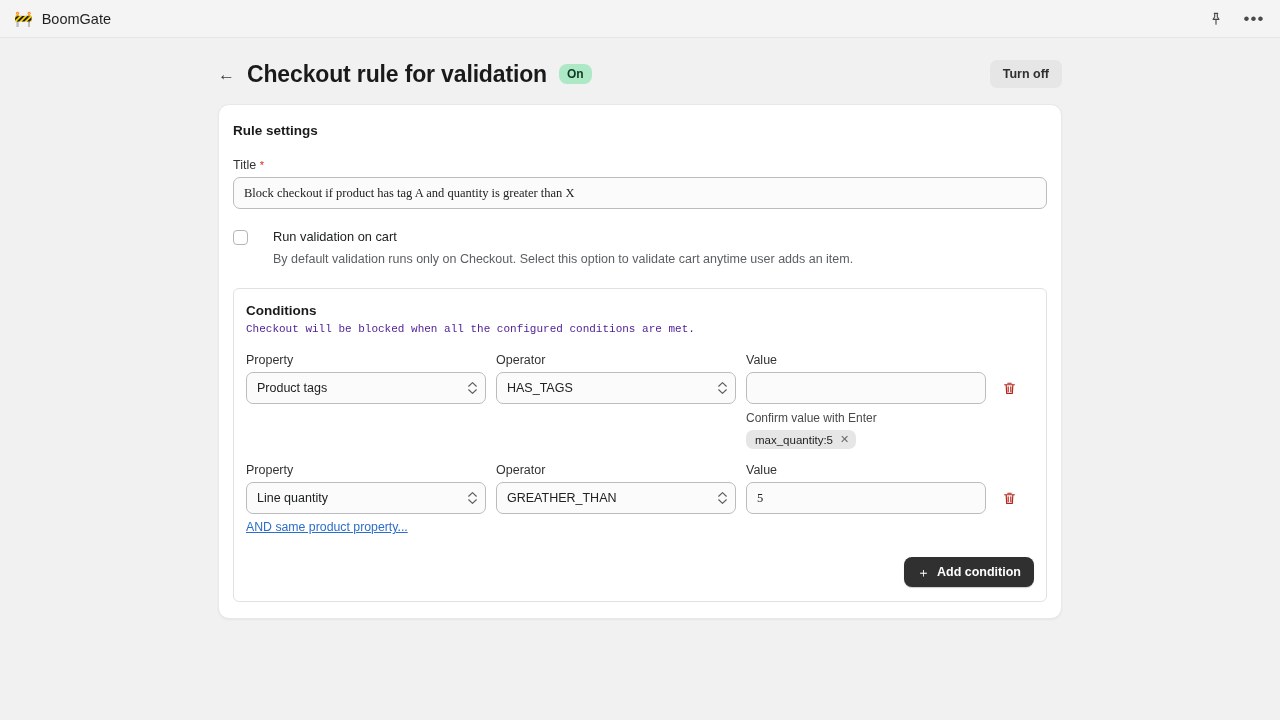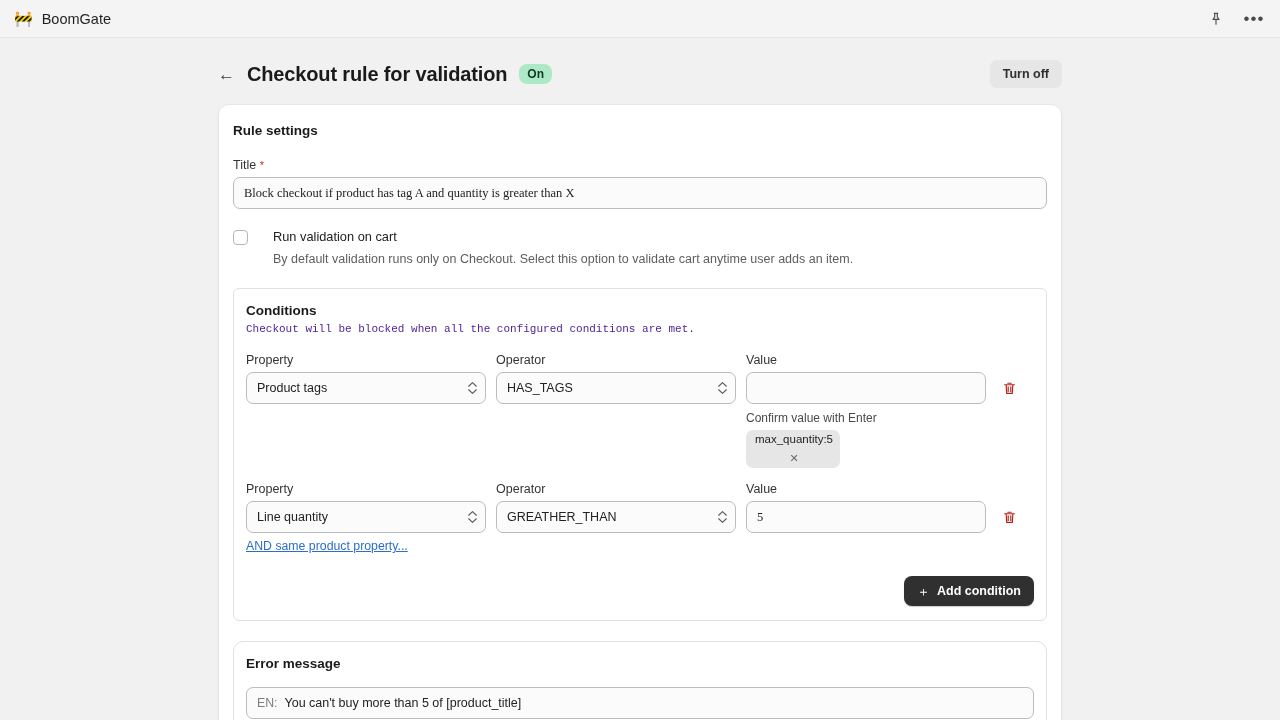--- a/index.html
+++ b/index.html
@@ -34,21 +34,21 @@
   .page { width: 1280px; padding: 0; }
   .page-head {
     width: 844px; margin: 0 auto;
     display: flex; align-items: center;
     padding: 22px 0 16px 0;
   }
   .back-arrow {
     font-size: 17px; color: #3c3c3c; cursor: pointer;
     margin-right: 12px; line-height: 1;
   }
-  .page-title { font-size: 20px; font-weight: bold; color: #1a1a1a; letter-spacing: -0.15px; }
+  .page-title { font-size: 23px; font-weight: bold; color: #1a1a1a; letter-spacing: -0.15px; }
   .badge-on {
     margin-left: 12px;
     background: #aee9c7; color: #0f3a22;
     font-size: 12px; font-weight: bold;
     padding: 3px 8px; border-radius: 8px; line-height: 1.2;
   }
   .turn-off-btn {
     margin-left: auto;
     background: #e6e6e6; color: #2f2f2f;
     border: none; border-radius: 7px;
@@ -138,21 +138,21 @@
     display: flex; align-items: center; justify-content: center;
     cursor: pointer; background: none; border: none; padding: 0;
   }
 
   .hint { font-size: 12px; color: #4a4a4a; margin-top: 7px; }
   .chips { margin-top: 5px; display: flex; flex-wrap: wrap; gap: 5px; }
   .chip {
     background: #e6e6e6; color: #202223;
     border-radius: 7px; font-size: 11.5px;
     padding: 3px 7px 3px 9px;
-    display: inline-flex; align-items: center; gap: 7px; flex-direction: column;
+    display: inline-flex; align-items: center; gap: 7px;
   }
   .chip-x { color: #6a6a6a; font-size: 11px; cursor: pointer; }
 
   .and-link {
     display: inline-block;
     font-size: 12.3px; color: #2c6ecb;
     text-decoration: underline; cursor: pointer;
     margin-top: 6px;
   }
 
@@ -335,23 +335,16 @@
       </div>
 
       <div class="addcond-wrap">
         <button class="add-cond-btn">
           <span class="plus">＋</span>
           <span>Add condition</span>
         </button>
       </div>
     </div>
 
-    <div class="err-card">
-      <div class="section-title">Error message</div>
-      <div class="err-input">
-        <span class="lang-prefix">EN:</span>
-        <span class="err-text">You can't buy more than 5 of [product_title]</span>
-      </div>
-    </div>
 
   </div>
 
 </div>
 
 </body></html>

